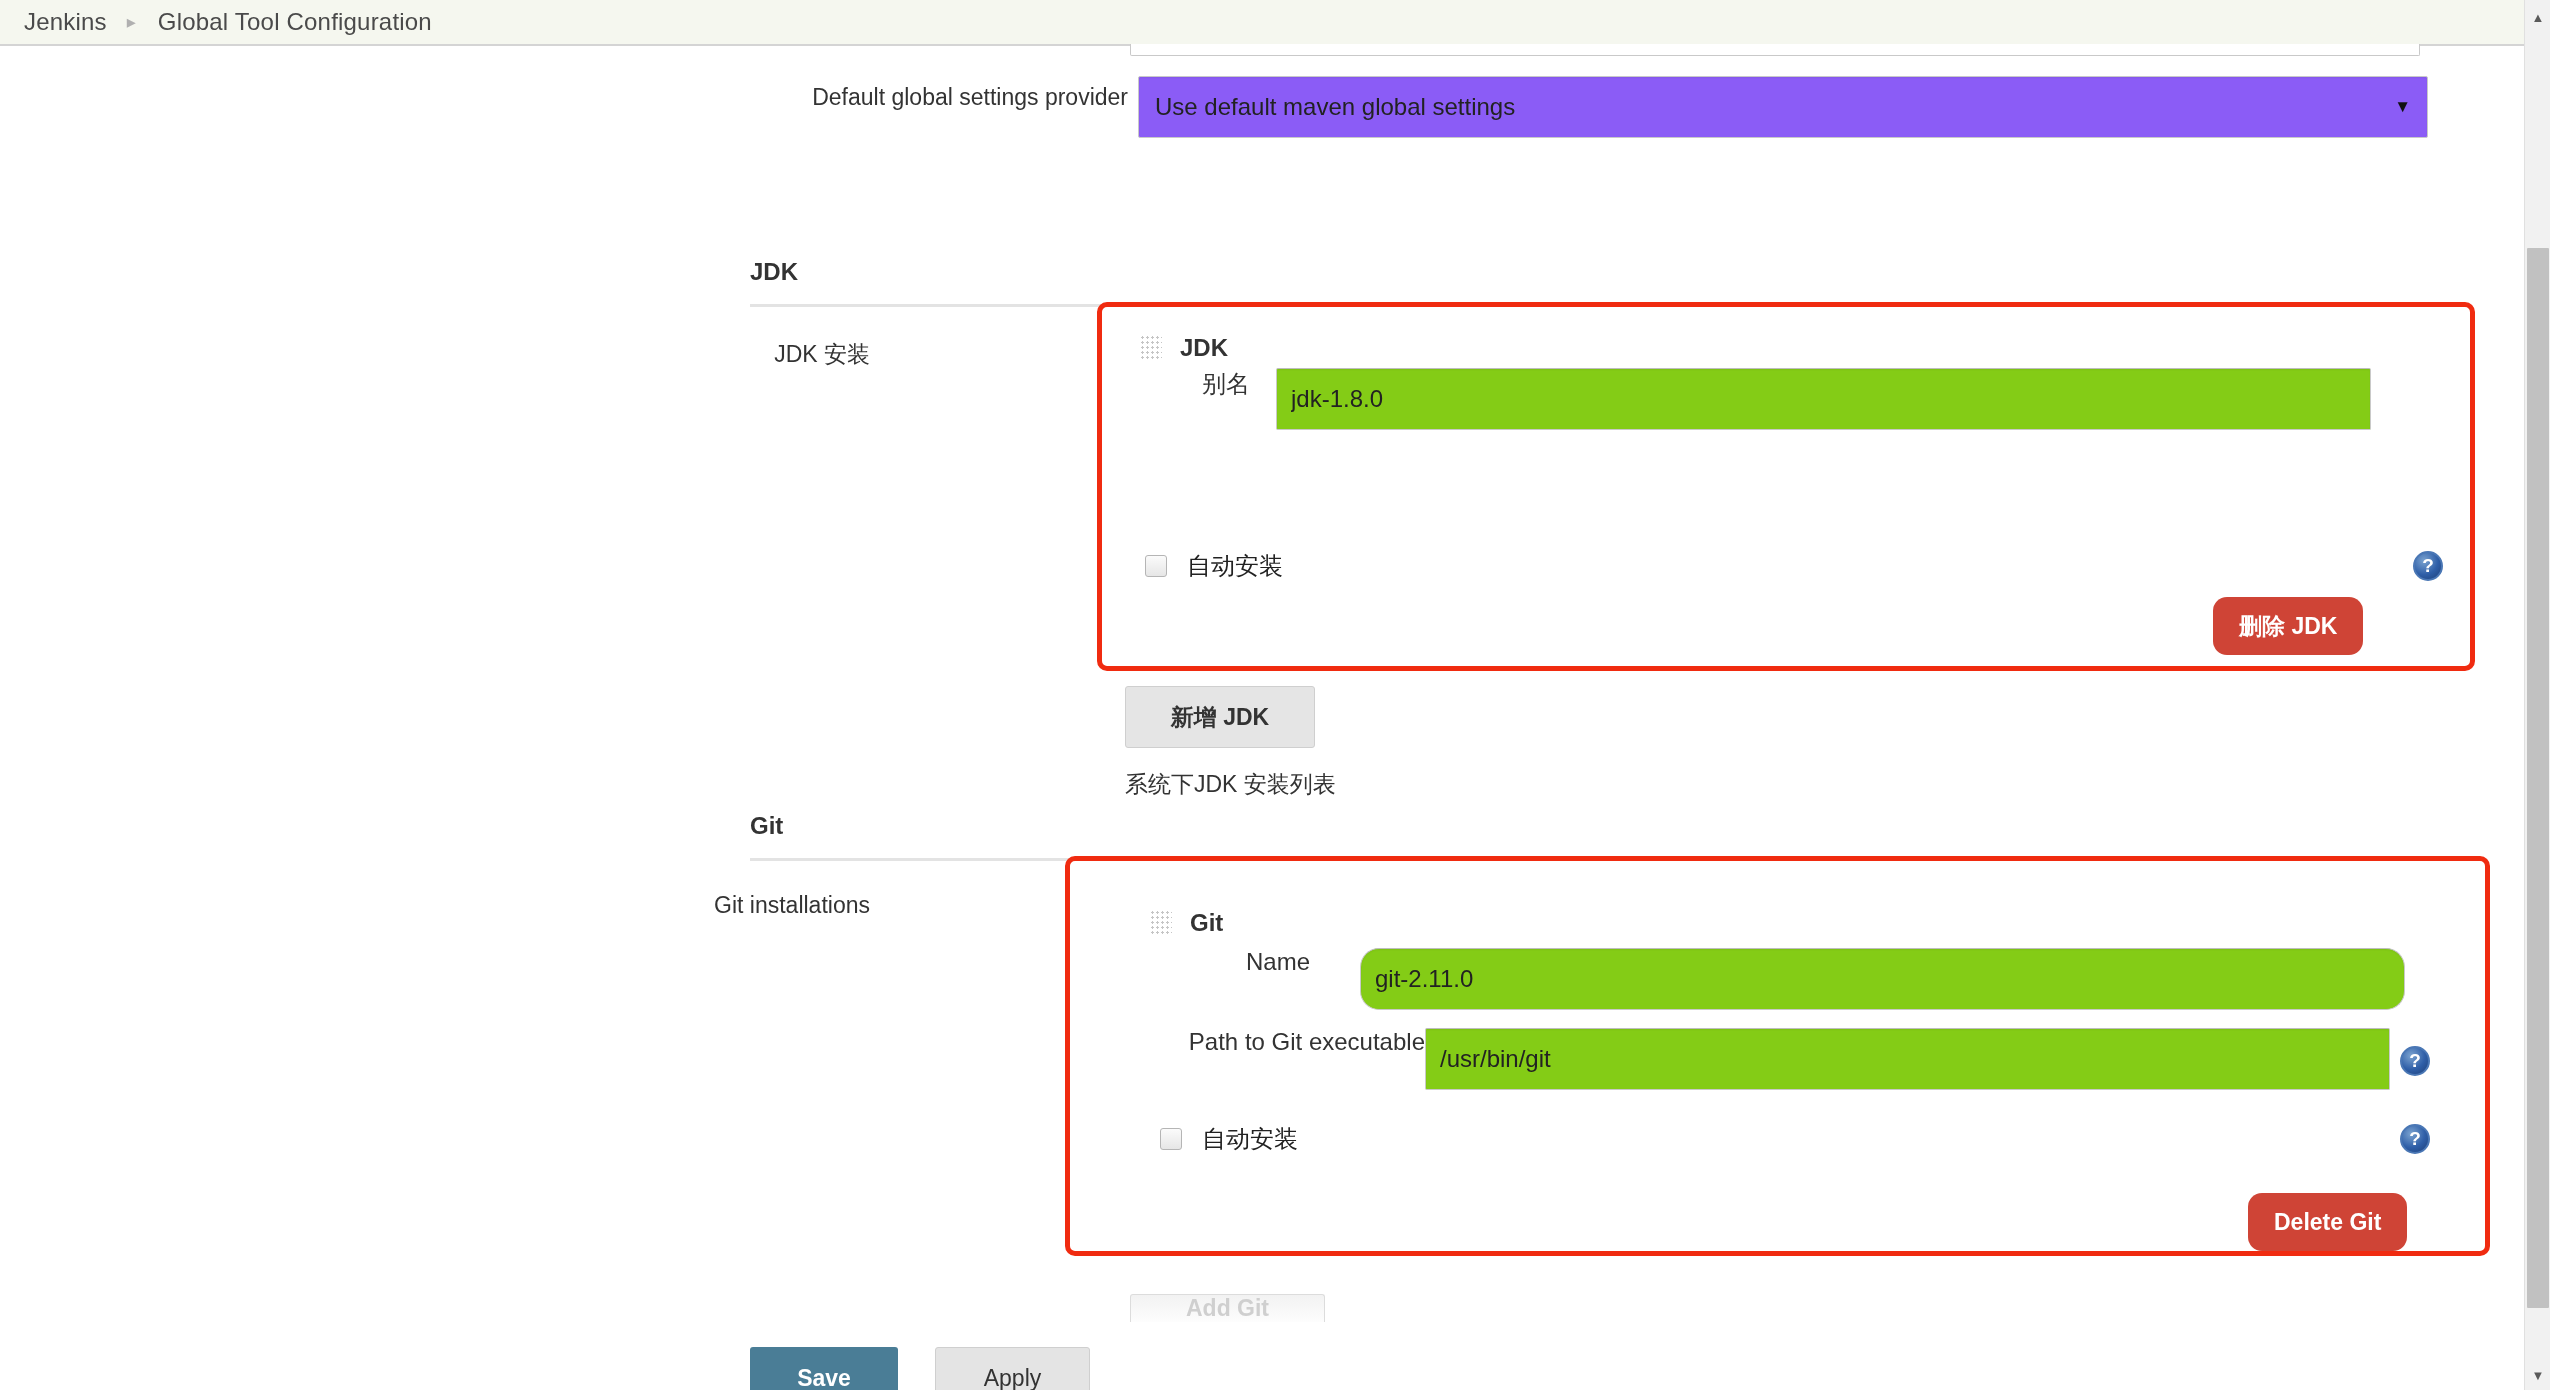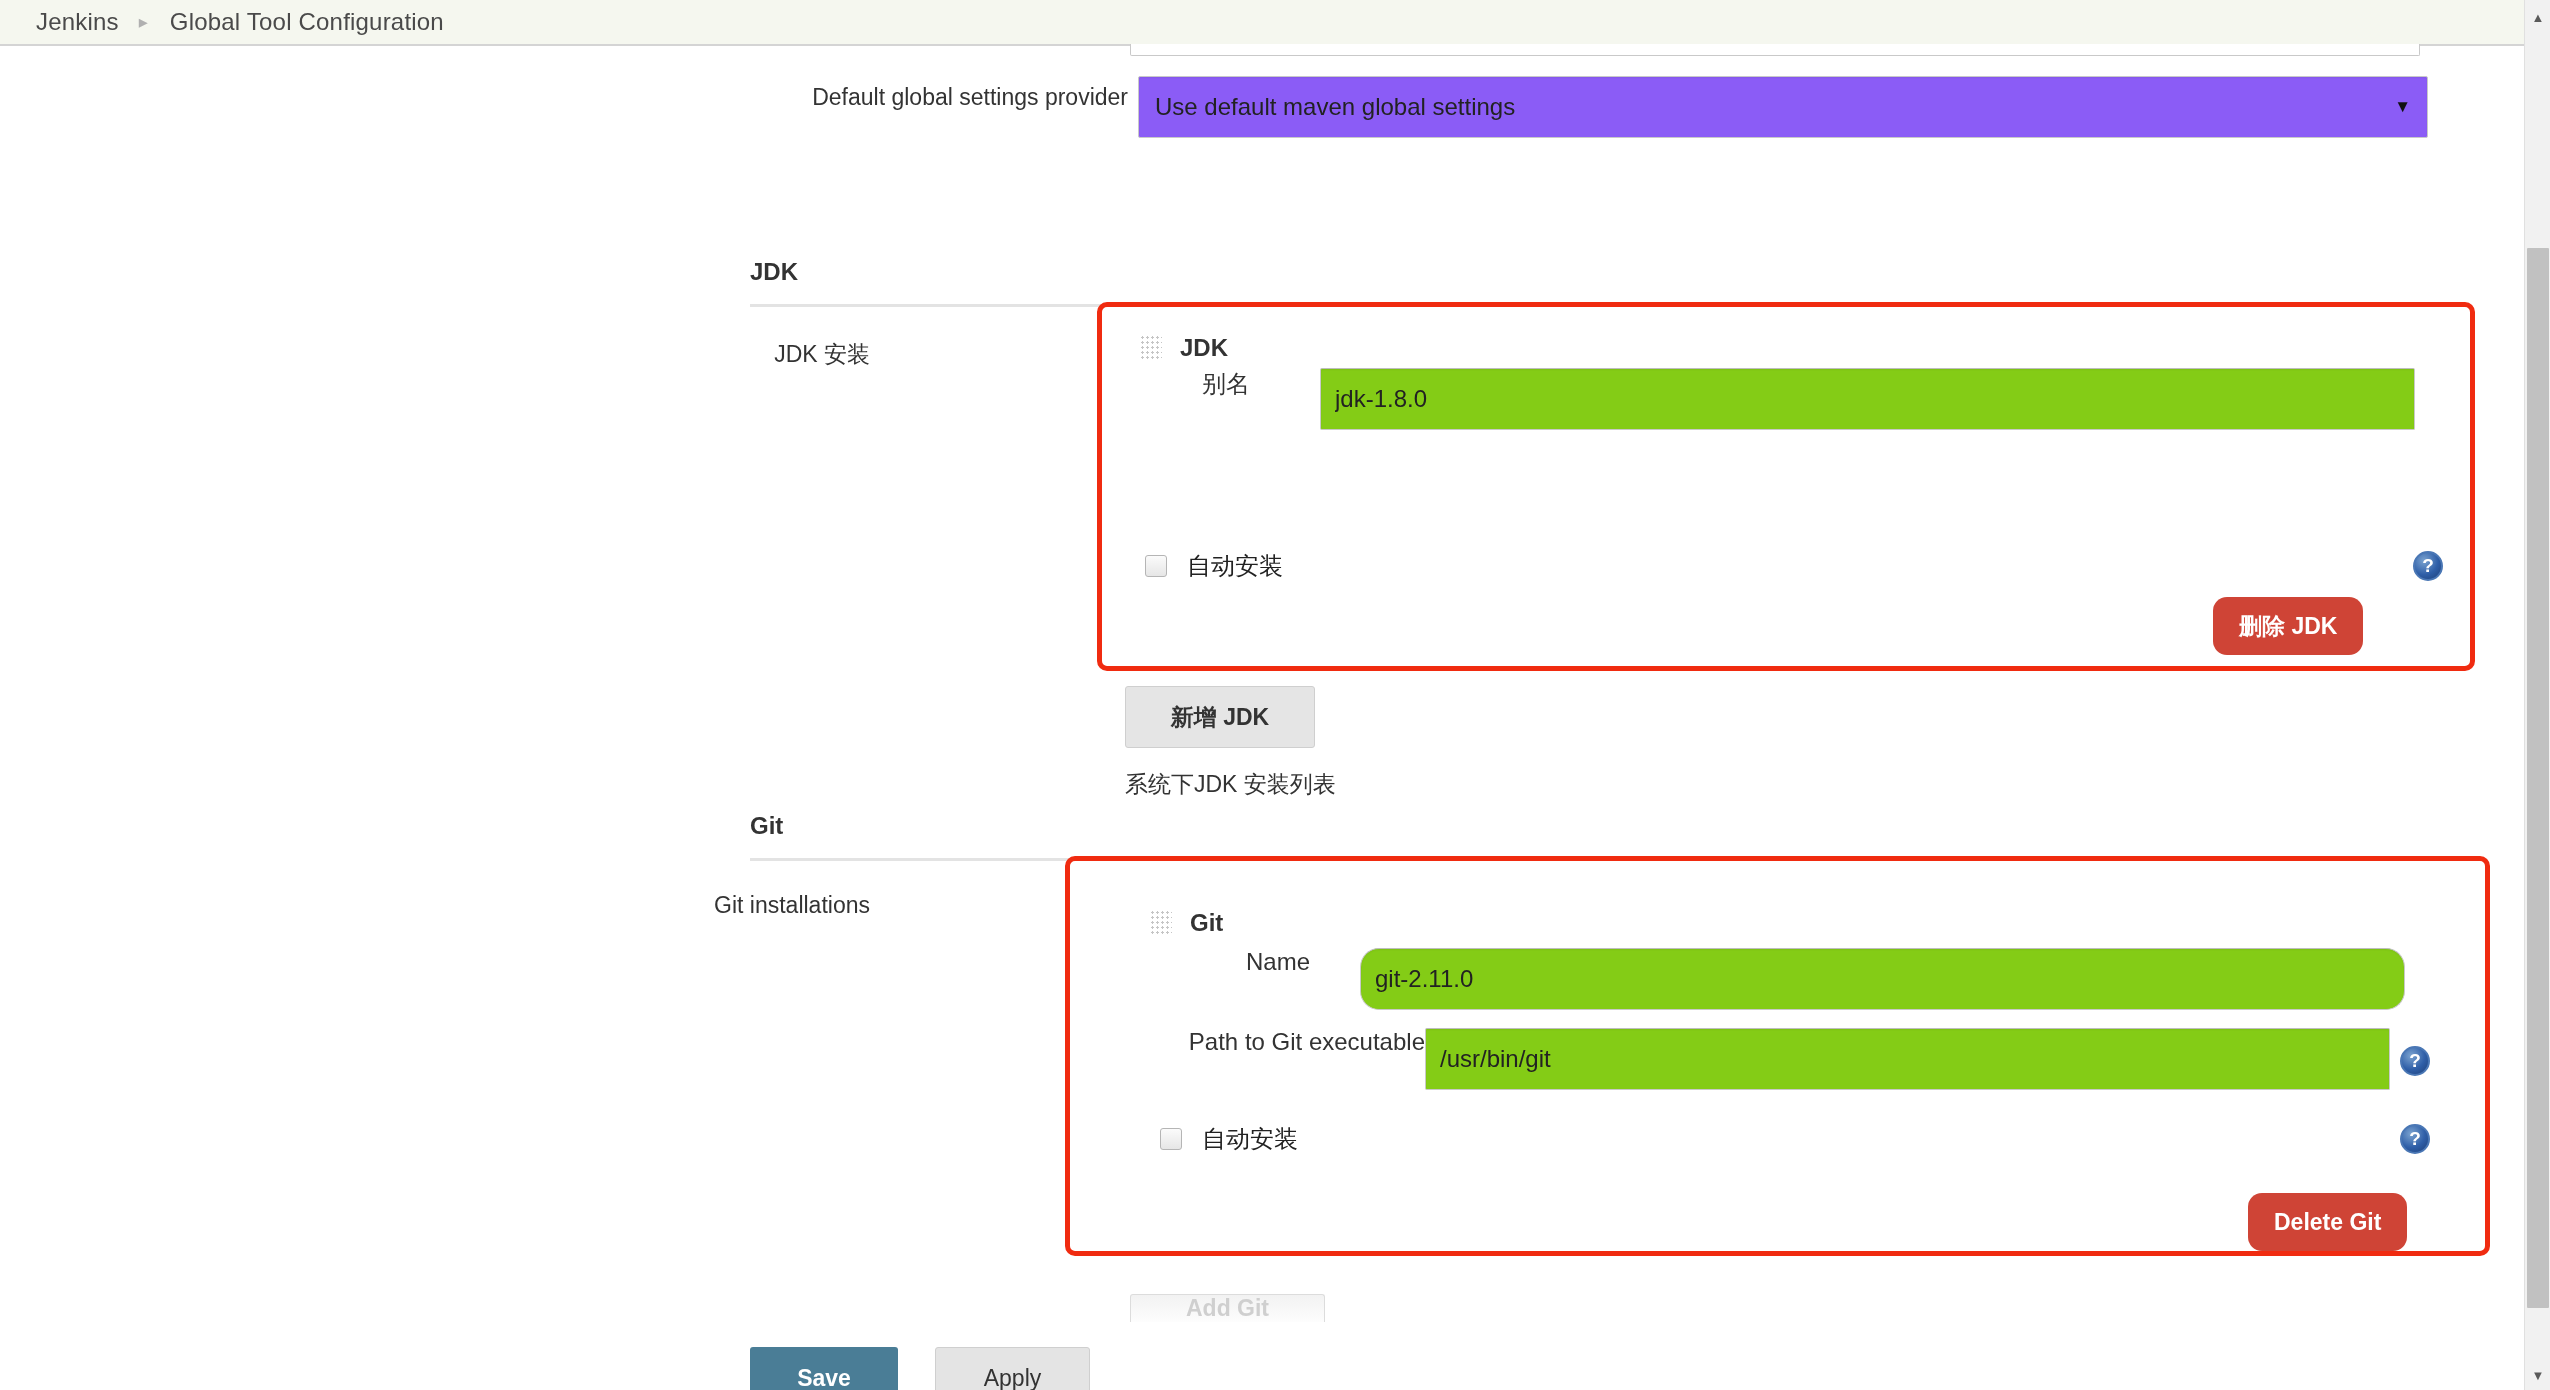--- a/index.html
+++ b/index.html
@@ -13,21 +13,21 @@
 
   
   .breadcrumb-bar {
     position: absolute;
     left: 0; top: 0;
     width: 2524px; height: 46px;
     background: #f5f7ef;
     border-bottom: 2px solid #d4d4d4;
     display: flex;
     align-items: center;
-    padding-left: 36px;
+    padding-left: 24px;
   }
   .crumb {
     font-size: 24px;
     color: #4a4a4a;
     letter-spacing: .2px;
   }
   .crumb-sep {
     color: #b0b0b0;
     font-size: 18px;
     margin: 0 22px 0 20px;
@@ -286,21 +286,21 @@
 
   <div class="row-label" style="position:absolute; left:600px; top:285px; width:270px;">JDK 安装</div>
 
   <div class="highlight" style="left:1097px; top:256px; width:1378px; height:369px;"></div>
 
   <div style="position:absolute; left:1140px; top:288px; display:flex; align-items:center; gap:18px;">
     <span class="drag-handle"></span>
     <span class="entry-title">JDK</span>
   </div>
 
-  <div class="row" style="left:1100px; top:322px; width:1370px;gap:44px;">
+  <div class="row" style="left:1100px; top:322px; width:1370px;">
     <div class="field-label" style="width:150px;">别名</div>
     <input class="text-input" style="margin-left: 26px; width: 1095px;" value="jdk-1.8.0">
   </div>
 
 
   <div style="position:absolute; left:1145px; top:504px; display:flex; align-items:center;">
     <span class="checkbox"></span>
     <span class="cb-label">自动安装</span>
   </div>
   <div class="help-icon" style="position:absolute; left:2413px; top:505px;">?</div>

